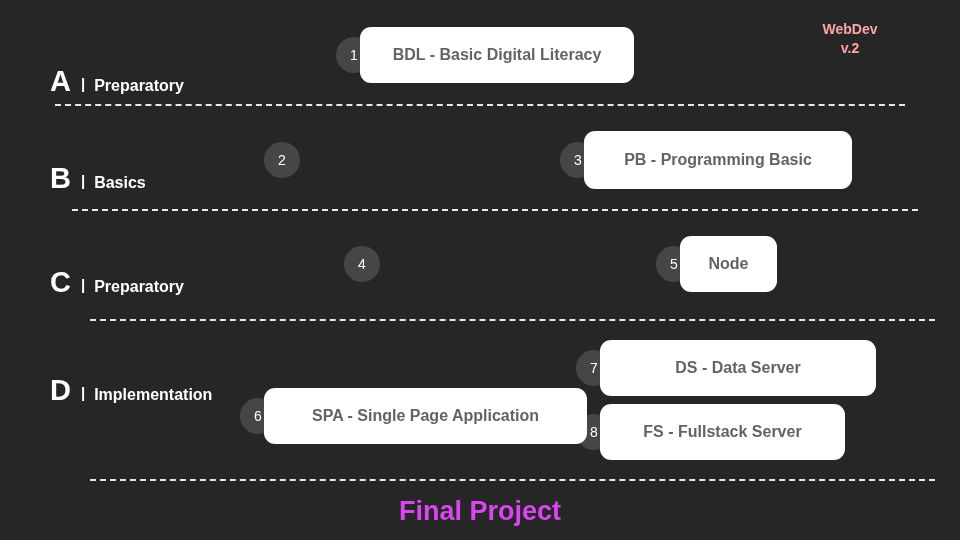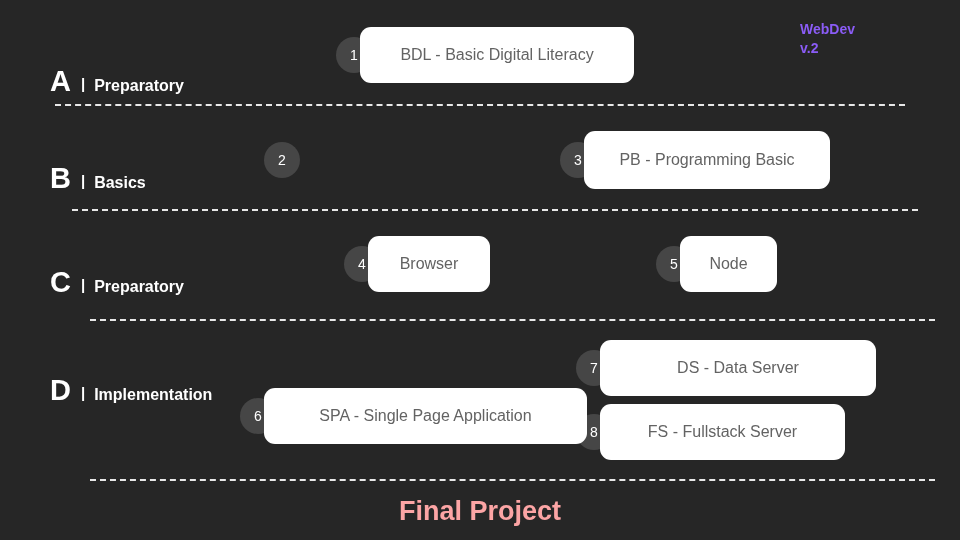--- a/index.html
+++ b/index.html
@@ -68,21 +68,21 @@
     display: flex;
     align-items: center;
     justify-content: center;
     flex: 0 0 auto;
     z-index: 1;
   }
   .node-pill {
     background: #ffffff;
     color: #636363;
     font-size: 16px;
-    font-weight: normal;
+    font-weight: bold;
     border-radius: 11px;
     display: flex;
     align-items: center;
     justify-content: center;
     text-align: center;
     margin-left: -12px;
     padding: 0 18px;
     line-height: 1.25;
     z-index: 2;
     height: 100%;
@@ -91,33 +91,34 @@
   
   .divider {
     position: absolute;
     height: 0;
     border-top: 2px dashed #e8e8e8;
   }
 
   
   .version {
     position: absolute;
-    color: #8b5cf6;
+    color: #fca5a5;
     font-size: 14px;
     font-weight: bold;
+    text-align: center;
     line-height: 1.35;
   }
 
   
   .footer-title {
     position: absolute;
     left: 0;
     width: 960px;
     text-align: center;
-    color: #fca5a5;
+    color: #d946ef;
     font-size: 27px;
     font-weight: bold;
   }
 </style>
 </head>
 <body>
 
 <div id="roadmap">
 
   <div class="version" style="left:800px; top:20px; width:100px;">
@@ -143,34 +144,33 @@
     <span class="sec-sep">|</span>
     <span class="sec-title">Basics</span>
   </div>
 
   <div class="node" style="left:264px; top:131px; height:58px;">
     <span class="node-badge">2</span>
   </div>
 
   <div class="node" style="left:560px; top:131px; height:58px;">
     <span class="node-badge">3</span>
-    <span class="node-pill" style="width:246px;">PB - Programming Basic</span>
+    <span class="node-pill" style="width:268px;">PB - Programming Basic</span>
   </div>
 
   <div class="divider" style="left:72px; top:209px; width:846px;"></div>
 
   <div class="section-head" style="left:50px; top:231px;">
     <span class="sec-letter">C</span>
     <span class="sec-sep">|</span>
     <span class="sec-title">Preparatory</span>
   </div>
 
   <div class="node" style="left:344px; top:236px; height:56px;">
     <span class="node-badge">4</span>
-    <span class="node-pill" style="width:122px;">Browser</span>
   </div>
 
   <div class="node" style="left:656px; top:236px; height:56px;">
     <span class="node-badge">5</span>
     <span class="node-pill" style="width:97px;">Node</span>
   </div>
 
   <div class="divider" style="left:90px; top:319px; width:845px;"></div>
 
   <div class="section-head" style="left:50px; top:339px;">

